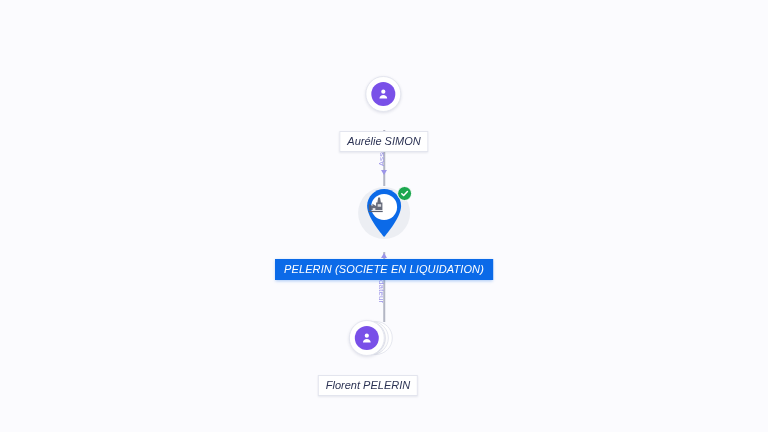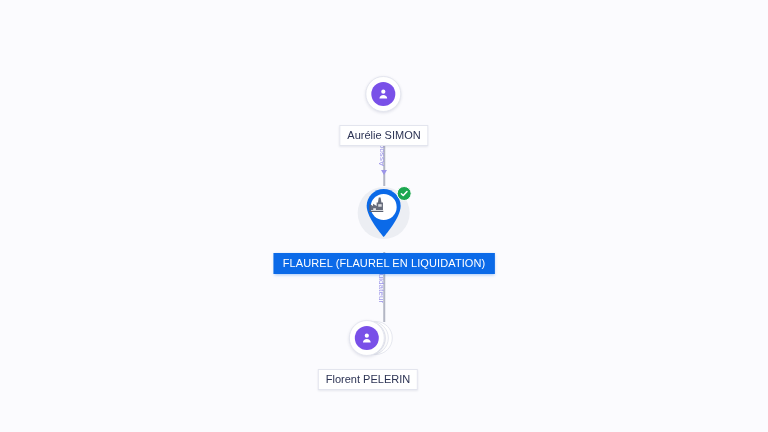--- a/index.html
+++ b/index.html
@@ -123,30 +123,31 @@
     border: 1.5px solid #ffffff;
     box-sizing: border-box;
     z-index: 5;
     display: flex;
     align-items: center;
     justify-content: center;
   }
 
   
   .chip {
-    margin-top: 11px;
+    margin-top: 17px;
     padding: 3px 7px 4px 7px;
     border-radius: 0;
     background: #ffffff;
     border: 1px solid #e3e5ee;
     color: #2c3354;
     font-size: 11px;
     line-height: 12px;
     white-space: nowrap;
     box-shadow: 0 1px 2px rgba(40,50,90,0.10);
+    font-style: italic;
   }
   .chip.primary {
     background: #0b6ae8;
     border: 1px solid #0b6ae8;
     color: #ffffff;
     font-size: 11px;
     letter-spacing: 0.1px;
     padding: 3px 8px 4px 8px;
     box-shadow: 0 1px 3px rgba(11,106,232,0.35);
   }
@@ -235,21 +236,21 @@
           <rect x="14.6" y="11.6" width="4.4" height="3.2" fill="#ffffff" opacity="0.75"></rect>
           <path d="M8.3 16.6h3.4v2.4H8.3z" fill="#ffffff" opacity="0.85"></path>
         </svg>
       </div>
       <div class="pin-badge">
         <svg width="9" height="9" viewBox="0 0 24 24" fill="none" stroke="#ffffff" stroke-width="4" stroke-linecap="round" stroke-linejoin="round">
           <path d="M4.5 12.5l5 5 10-11"></path>
         </svg>
       </div>
     </div>
-    <div class="chip primary">FLAUREL (FLAUREL EN LIQUIDATION)</div>
+    <div class="chip primary">PELERIN (SOCIETE EN LIQUIDATION)</div>
   </div>
 
   <div class="node" style="left:368px; top:320px;">
     <div class="avatar-stack">
       <div class="stack-card c1"></div>
       <div class="stack-card c2"></div>
       <div class="stack-card c3"></div>
       <div class="avatar-ring top-layer">
         <div class="avatar-circle">
           <span>

